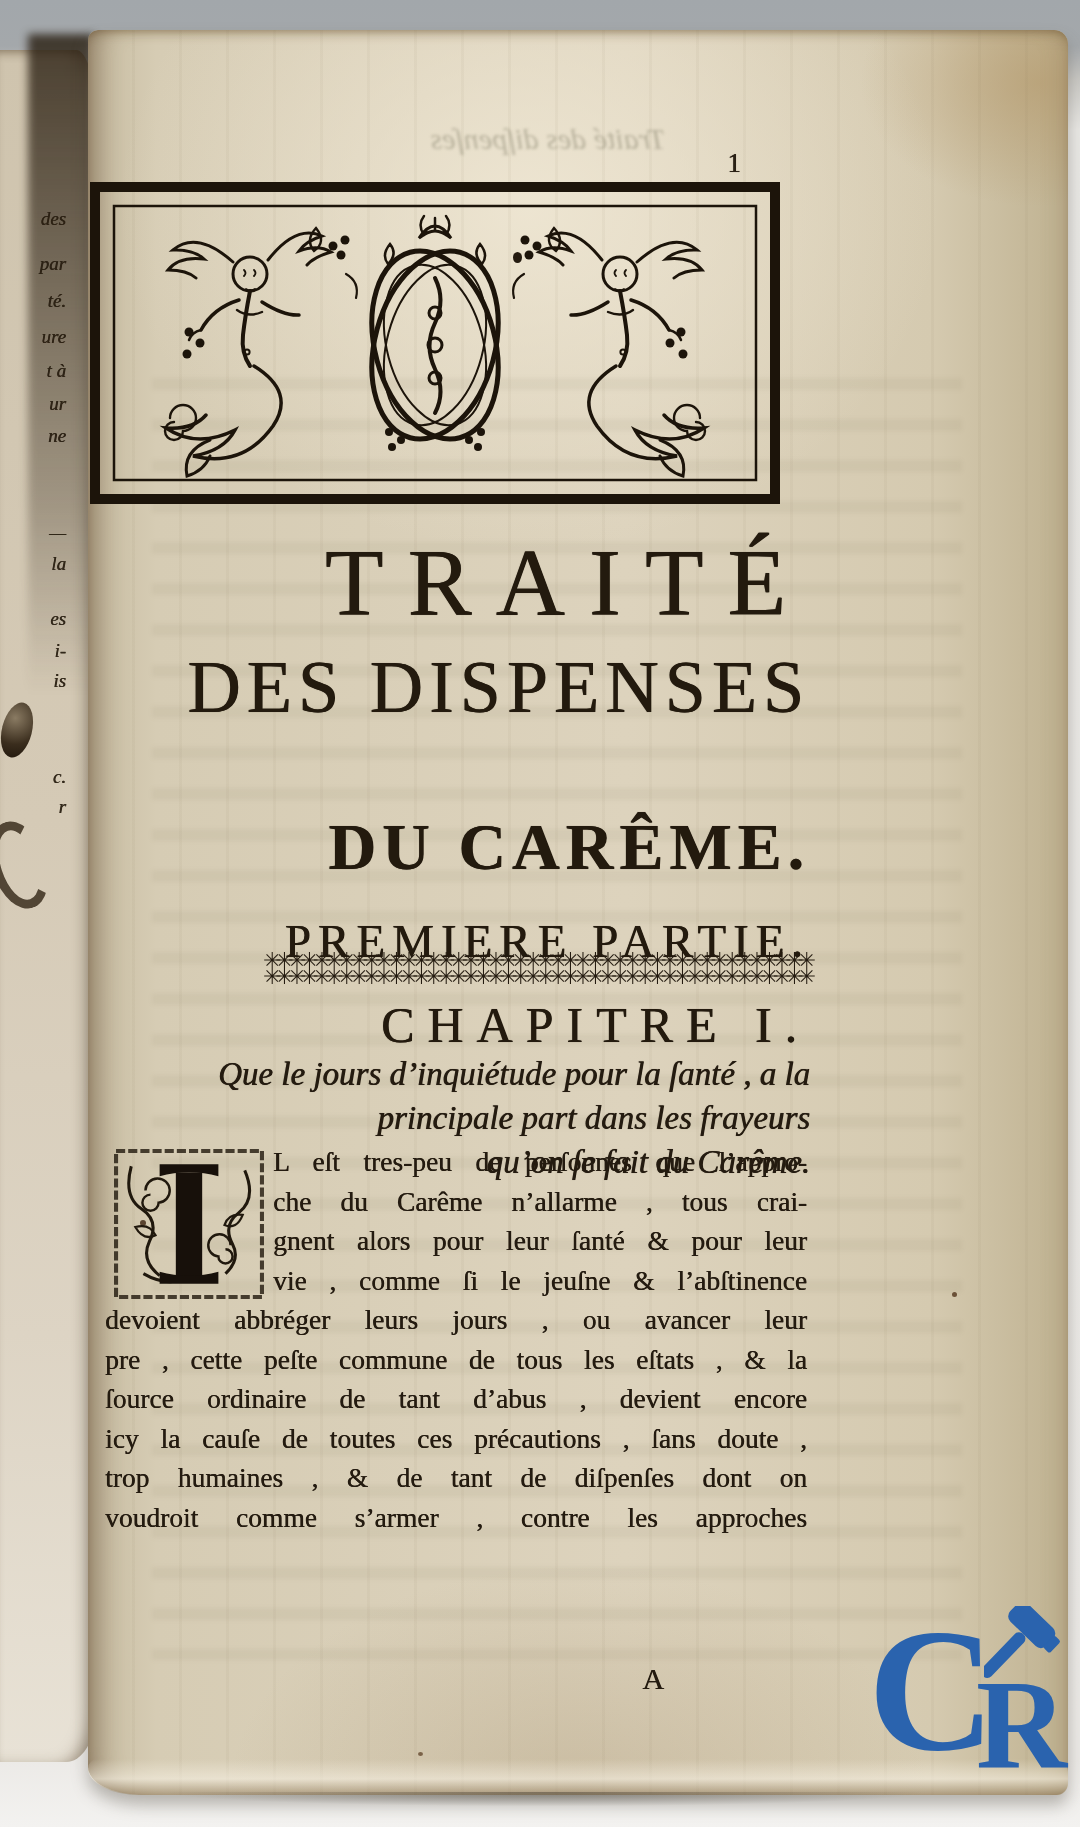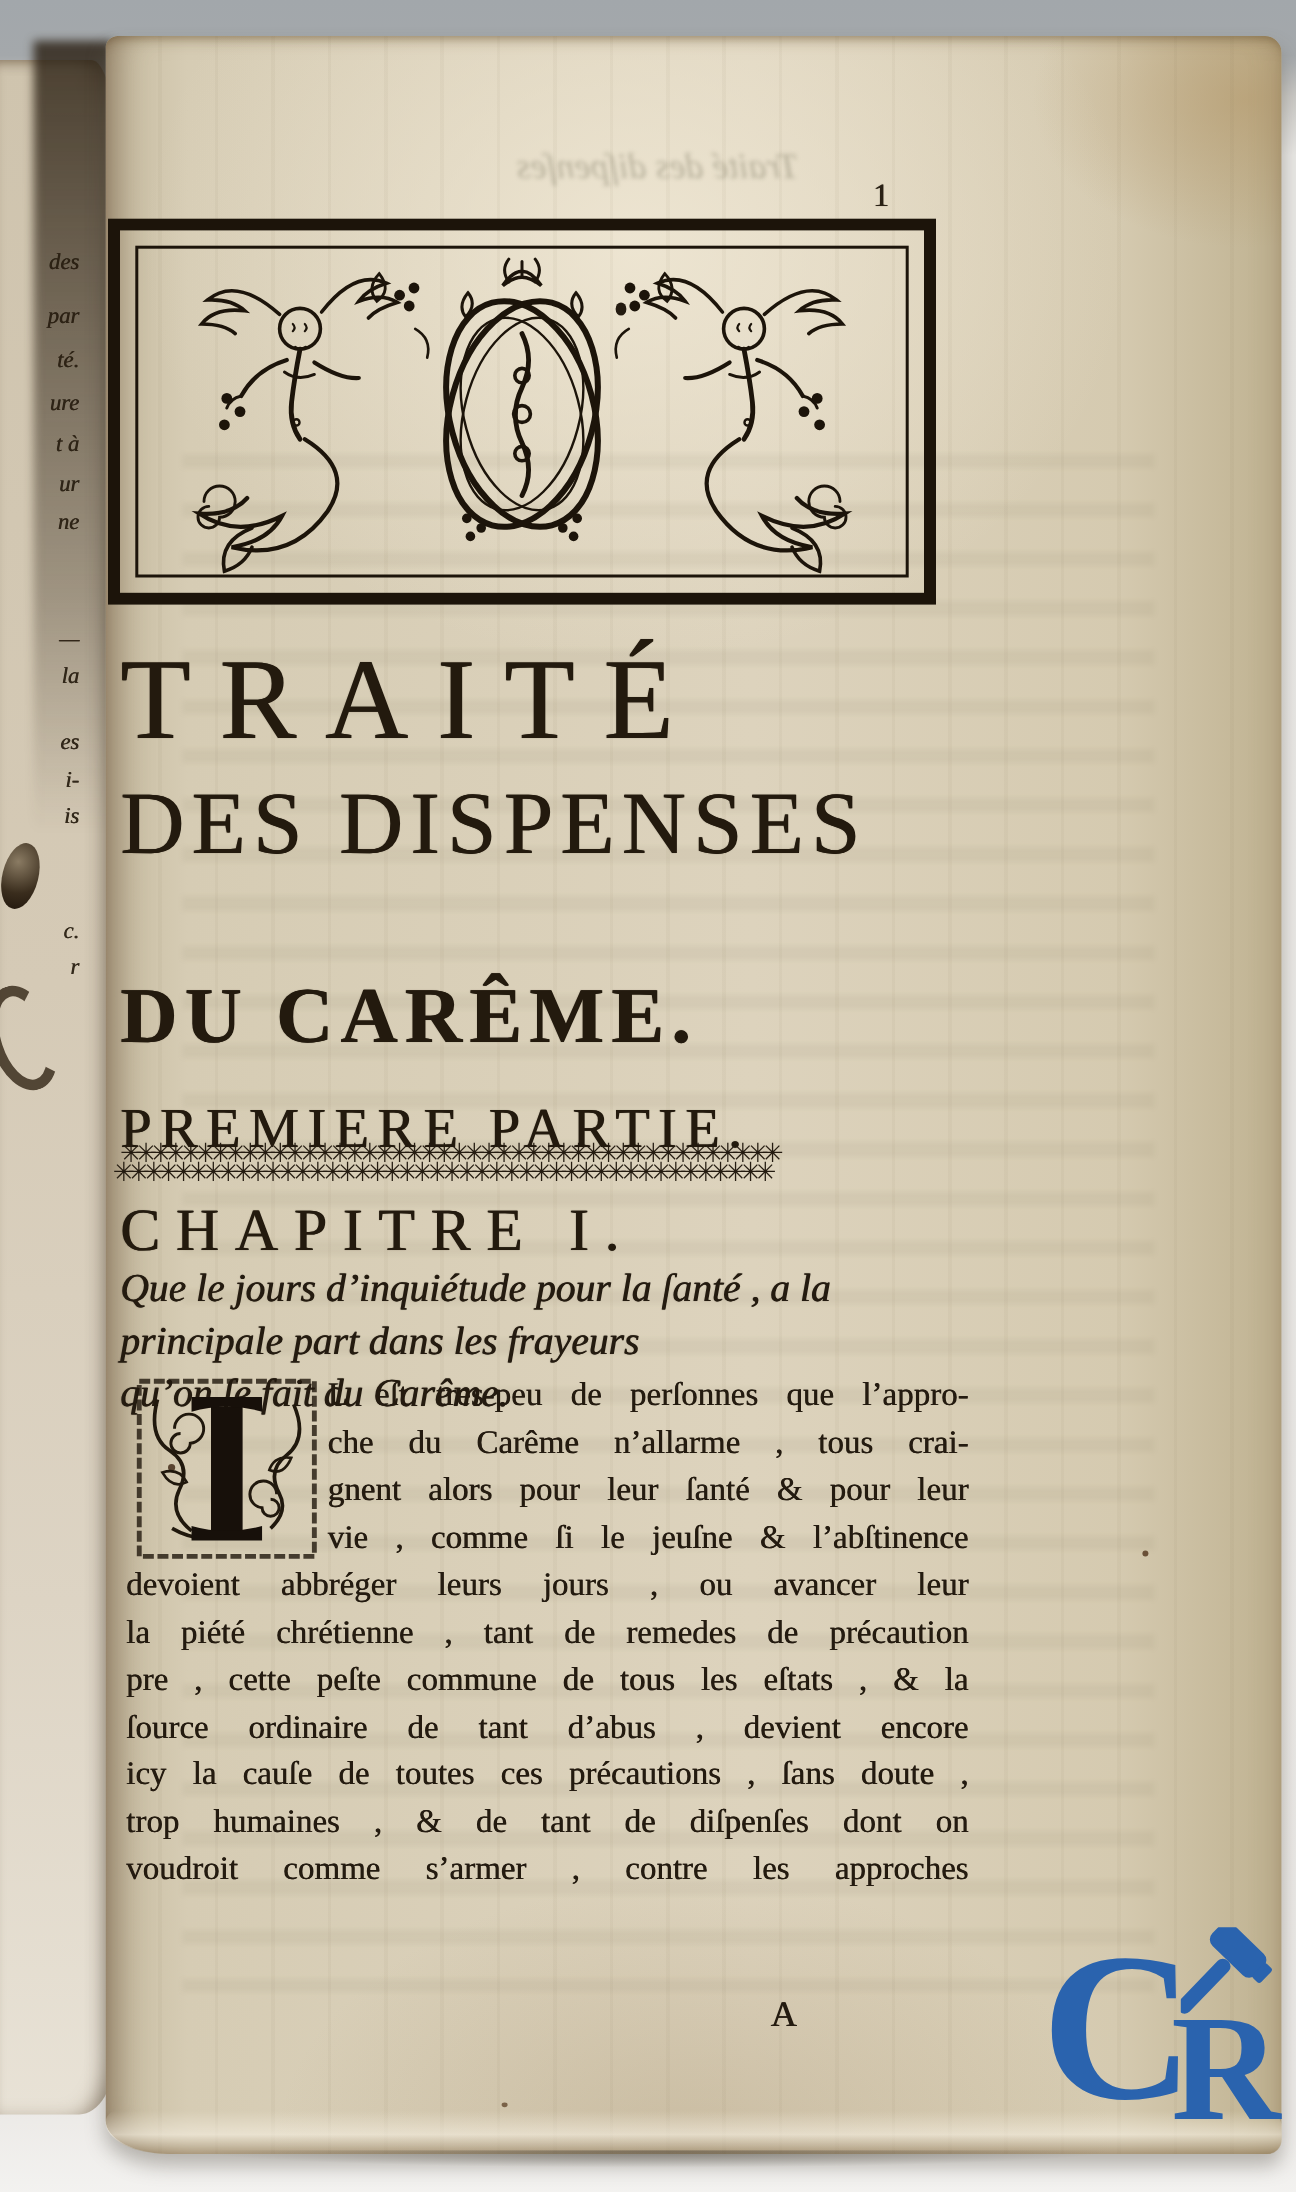--- a/index.html
+++ b/index.html
@@ -39,21 +39,21 @@
   .showthrough{position:absolute;left:64px;top:330px;width:810px;height:1300px;filter:blur(2px);opacity:.5;pointer-events:none;
     background:repeating-linear-gradient(180deg,rgba(0,0,0,0) 0 18px,rgba(126,118,90,.17) 18px 30px,rgba(0,0,0,0) 30px 41px);}
   .ghosthdr{position:absolute;left:250px;top:92px;width:420px;font-style:italic;font-size:30px;color:rgba(95,92,70,.35);
     transform:scaleX(-1);filter:blur(1.6px);text-align:center;}
   .speck{position:absolute;border-radius:50%;}
   .pagenum{position:absolute;left:626px;top:118px;width:40px;font-size:27px;color:#2a2115;text-align:center;
     text-shadow:.5px 0 0 #2a2115;}
   
   .headpiece{position:absolute;left:2px;top:152px;width:690px;height:322px;}
   
-  .tcol{position:absolute;left:12px;width:710px;text-align:left;color:#231a0e;}
+  .tcol{position:absolute;left:12px;width:710px;text-align:right;color:#231a0e;}
   .ink{text-shadow:.6px 0 0 currentColor, 0 0 1px rgba(30,20,8,.35);}
   .t1{top:505px;font-size:96px;letter-spacing:24px;line-height:1;}
   .t2{top:620px;font-size:74px;letter-spacing:6px;line-height:1;}
   .t3{top:784px;font-size:66px;letter-spacing:6px;line-height:1;font-weight:bold;}
   .t4{top:888px;font-size:47px;letter-spacing:7px;line-height:1;}
   .band{top:922px;font-size:22px;letter-spacing:-6px;line-height:17px;color:#241b10;}
   .band .r2{margin-left:-6px;margin-top:-1px;}
   .t5{top:970px;font-size:50px;letter-spacing:13px;line-height:1;}
   .argument{top:1022px;font-style:italic;font-size:33px;line-height:44px;color:#241b10;}
   
@@ -196,21 +196,20 @@
         </g>
       </svg>
       <div class="indented">
           <div class="bline">L eſt tres-peu de perſonnes que l’appro-</div>
           <div class="bline">che du Carême n’allarme , tous crai-</div>
           <div class="bline">gnent alors pour leur ſanté &amp; pour leur</div>
           <div class="bline">vie , comme ſi le jeuſne &amp; l’abſtinence</div>
         </div>
       <div>
           <div class="bline">devoient abbréger leurs jours , ou avancer leur</div>
-          <div class="bline">la piété chrétienne , tant de remedes de précaution</div>
           <div class="bline">pre , cette peſte commune de tous les eſtats , &amp; la</div>
           <div class="bline">ſource ordinaire de tant d’abus , devient encore</div>
           <div class="bline">icy la cauſe de toutes ces précautions , ſans doute ,</div>
           <div class="bline">trop humaines , &amp; de tant de diſpenſes dont on</div>
           <div class="bline">voudroit comme s’armer , contre les approches</div>
         </div>
     </div>
 
     <div class="sig">A</div>
   </div>

